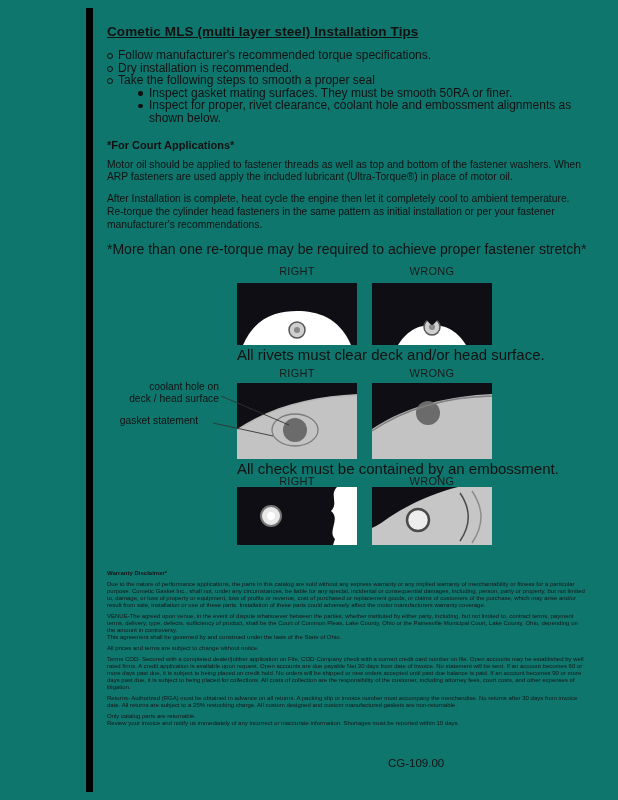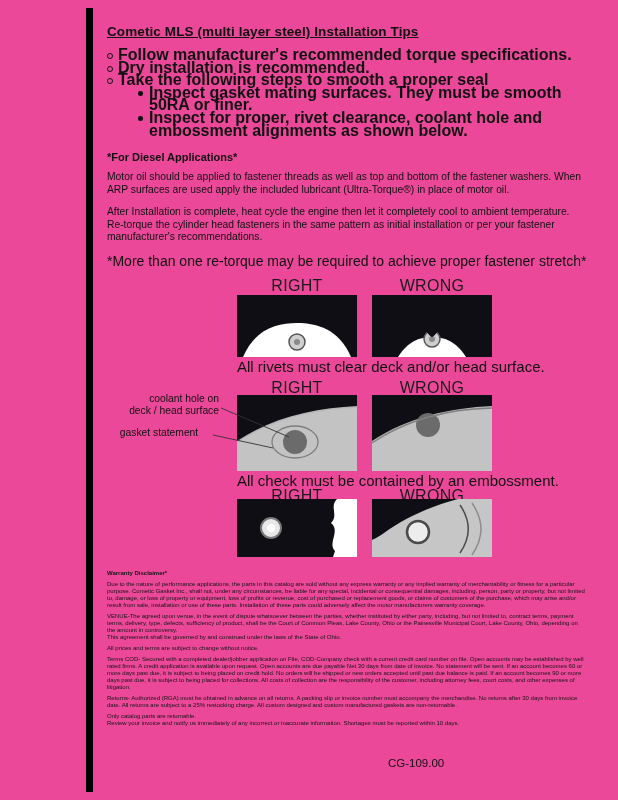--- a/index.html
+++ b/index.html
@@ -1,44 +1,44 @@
 <!DOCTYPE html>
 <html><head>
 <meta charset="utf-8">
 <style>
   * { margin:0; padding:0; box-sizing:border-box; }
   html,body { background:#ffffff; }
   .page {
-    position:relative; width:618px; height:800px; background:#ec4899;
+    position:relative; width:618px; height:800px; background:#0f766e;
     font-family:"Liberation Sans", sans-serif; color:#111; overflow:hidden;
   }
   .left-bar { position:absolute; left:86px; top:8px; width:7px; height:784px; background:#000; }
 
   .content { position:absolute; left:107px; top:20px; width:482px; }
 
   .title { font-size:13.5px; font-weight:bold; text-decoration:underline; margin:4px 0 10px 0; letter-spacing:0.1px; }
 
-  ul.tips { list-style:none; font-size:16px; line-height:12.6px;font-weight:bold; }
+  ul.tips { list-style:none; font-size:12px; line-height:12.6px; }
   ul.tips li { position:relative; padding-left:11px; }
   ul.tips > li::before {
     content:""; position:absolute; left:0; top:4px; width:4px; height:4px;
     border:1px solid #111; border-radius:50%;
   }
   ul.tips ul.sub { list-style:none; margin-left:20px; }
   ul.tips ul.sub li::before {
     content:""; position:absolute; left:0; top:4.5px; width:4.5px; height:4.5px;
     background:#111; border:none; border-radius:50%;
   }
 
   .diesel-heading { font-size:11px; font-weight:bold; margin:14px 0 8px 0; }
   .diesel p { font-size:10.3px; line-height:12.8px; width:478px; margin-bottom:9px; }
   .note { font-size:14px; margin-top:2px; }
 
   .diagrams { position:relative; height:322px; margin-top:8px; }
-  .dg-label { position:absolute; width:120px; text-align:center; font-size:16px; color:#1a1a1a; letter-spacing:0.3px; }
+  .dg-label { position:absolute; width:120px; text-align:center; font-size:11px; color:#1a1a1a; letter-spacing:0.3px; }
   .dg-img { position:absolute; line-height:0; }
   .dg-caption { position:absolute; font-size:15px; line-height:11.5px; color:#111; }
   .side-label { position:absolute; font-size:10.3px; line-height:12px; text-align:center; }
   .preline { white-space:pre-line;text-align:right; }
   .connectors { position:absolute; left:0; top:0; pointer-events:none; }
 
   .disclaimer { position:absolute; left:107px; top:570px; width:480px; font-size:6px; line-height:7px; color:#151515; }
   .disclaimer .dheading { font-weight:bold; margin-bottom:4px; }
   .disclaimer p { margin-bottom:4px; white-space:pre-line; }
 
@@ -58,22 +58,22 @@
       <li>Dry installation is recommended.</li>
       <li><span>Take the following steps to smooth a proper seal</span>
         <ul class="sub">
           <li>Inspect gasket mating surfaces.  They must be smooth 50RA or finer.</li>
           <li>Inspect for proper, rivet clearance, coolant hole and embossment alignments as shown below.</li>
         </ul>
       </li>
     </ul>
 
     <div class="diesel">
-      <div class="diesel-heading">*For Diesel Applications*</div>
-      <p>Motor oil should be applied to fastener threads as well as top and bottom of the fastener washers. When ARP surfaces are used apply the included lubricant (Ultra-Torque®) in place of motor oil.</p>
+      <div class="diesel-heading">*For Court Applications*</div>
+      <p>Motor oil should be applied to fastener threads as well as top and bottom of the fastener washers. When ARP fasteners are used apply the included lubricant (Ultra-Torque®) in place of motor oil.</p>
       <p>After Installation is complete, heat cycle the engine then let it completely cool to ambient temperature. Re-torque the cylinder head fasteners in the same pattern as initial installation or per your fastener manufacturer's recommendations.</p>
       <div class="note">*More than one re-torque may be required to achieve proper fastener stretch*</div>
     </div>
 
     <div class="diagrams">
 
       <div class="dg-label" style="left:130px; top:0;">RIGHT</div>
       <div class="dg-label" style="left:265px; top:0;">WRONG</div>
 
       <div class="dg-img" style="left:130px; top:18px;">

